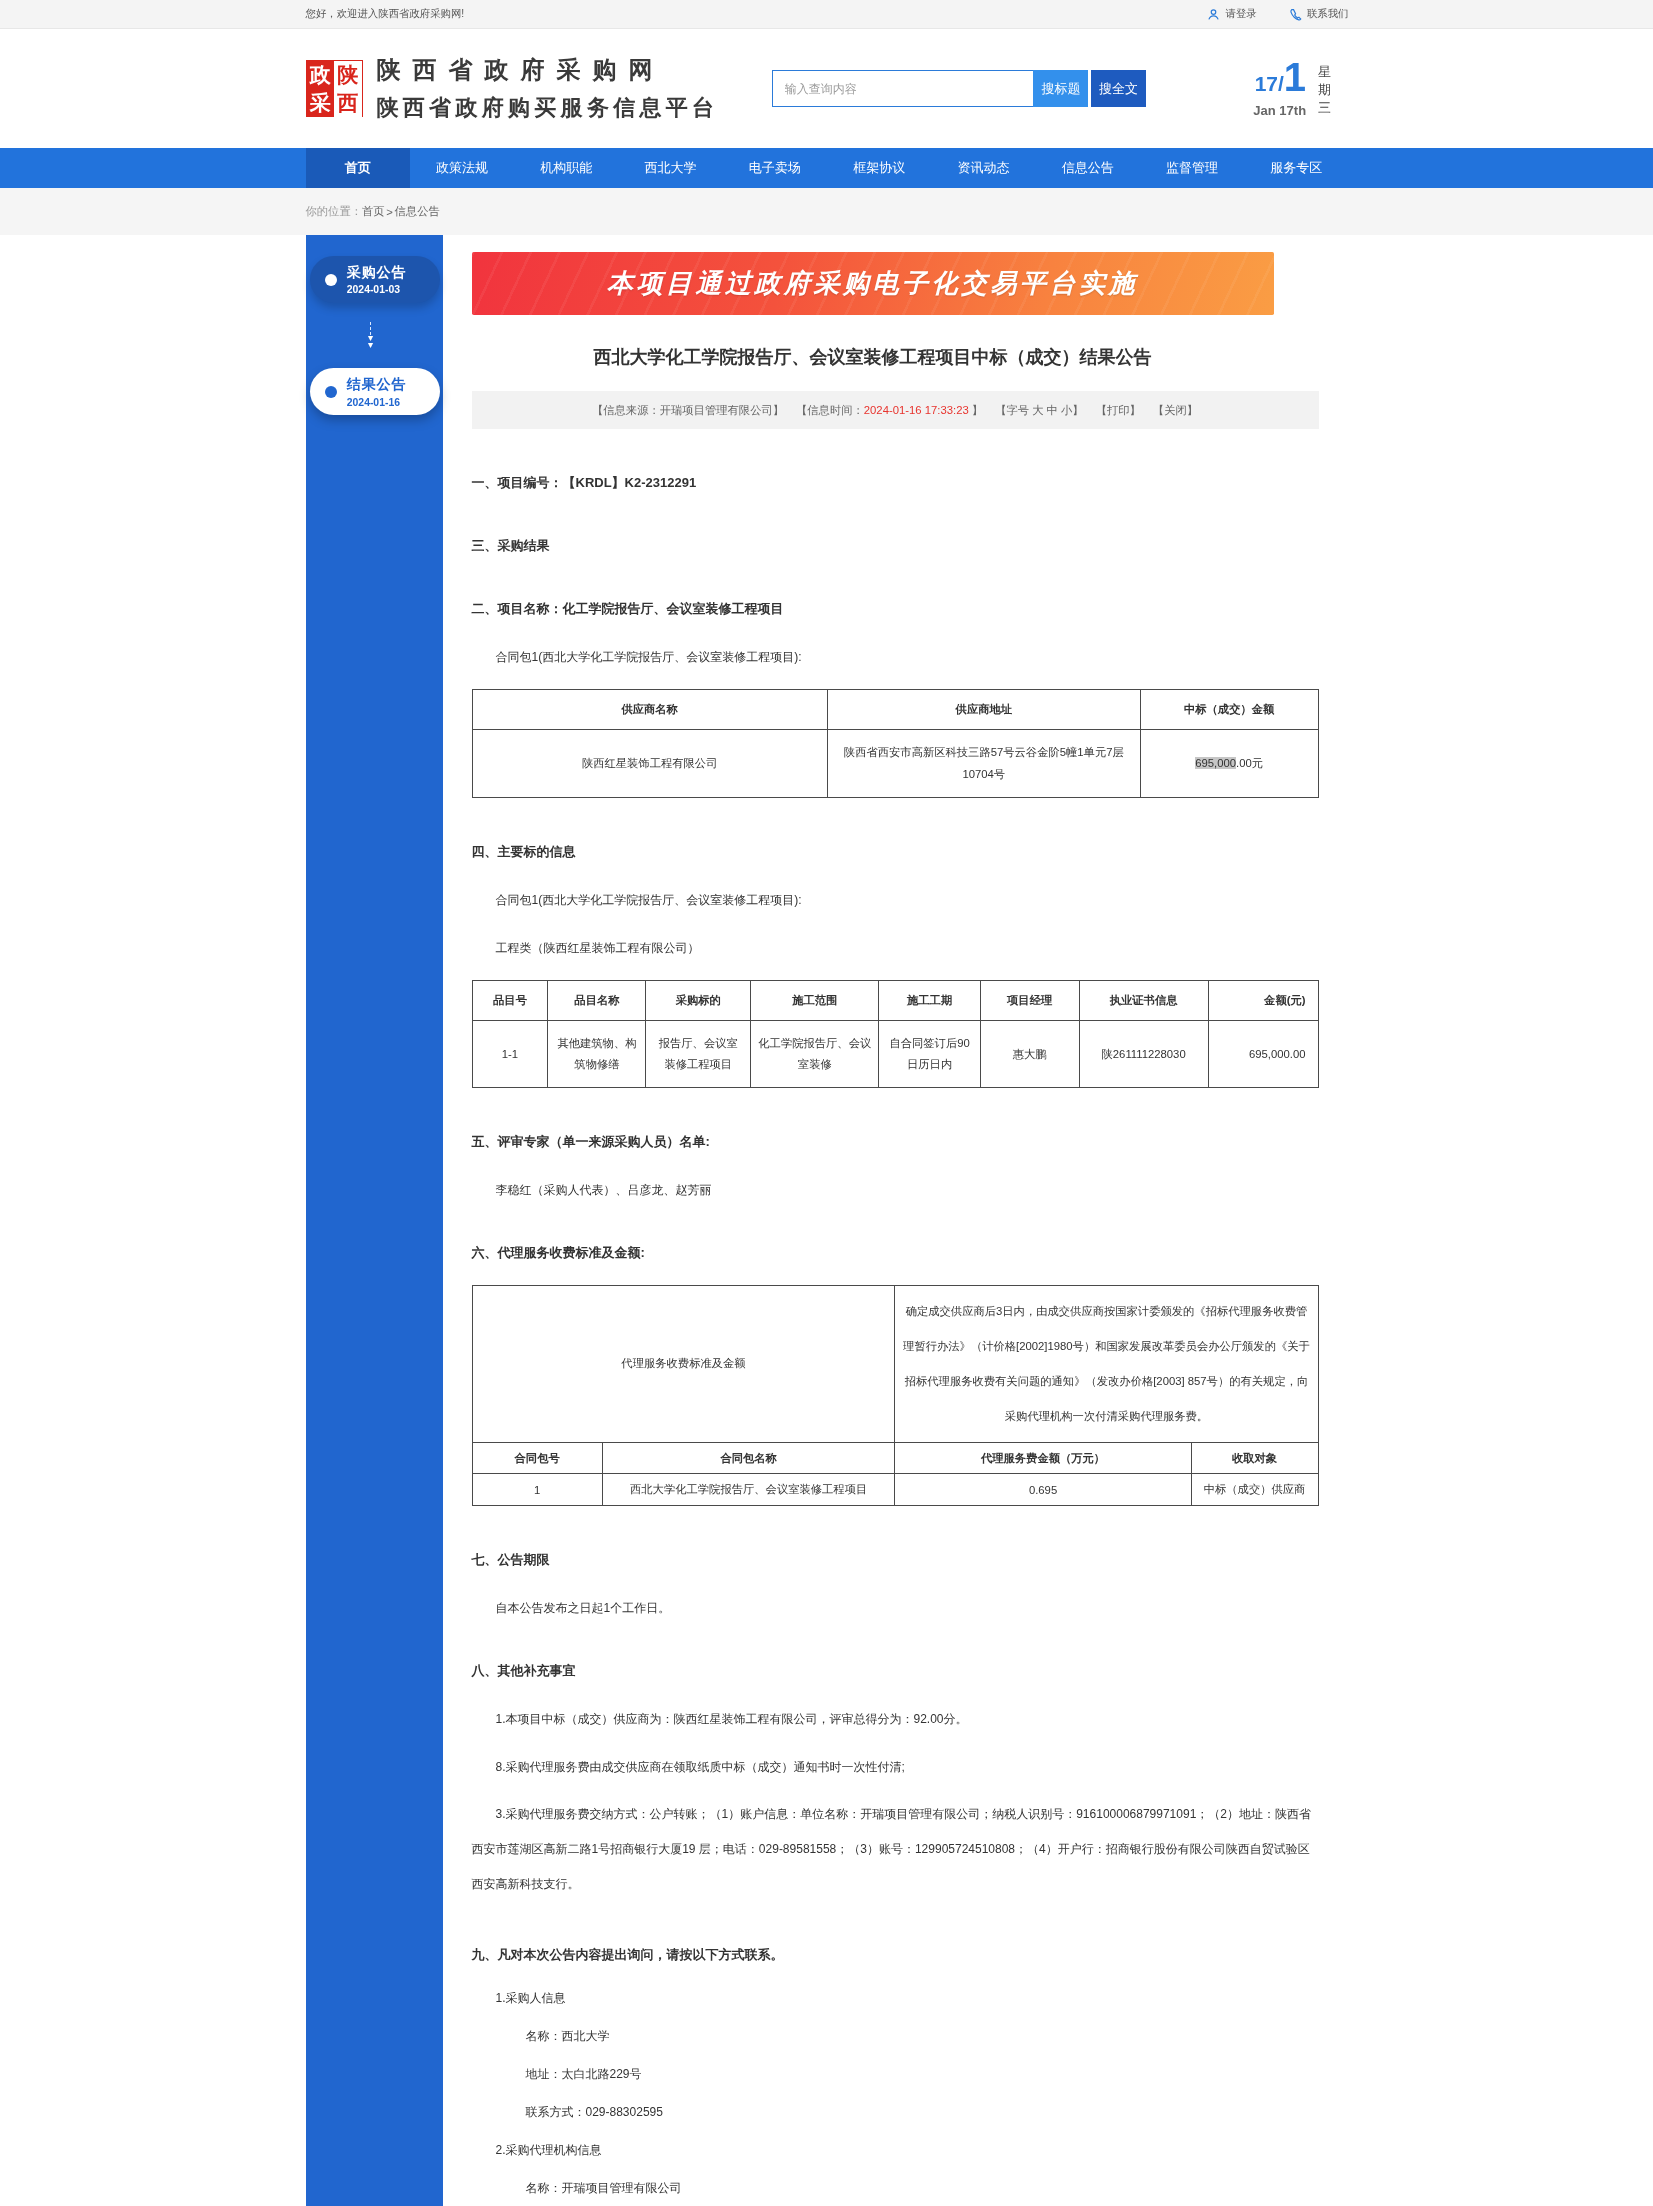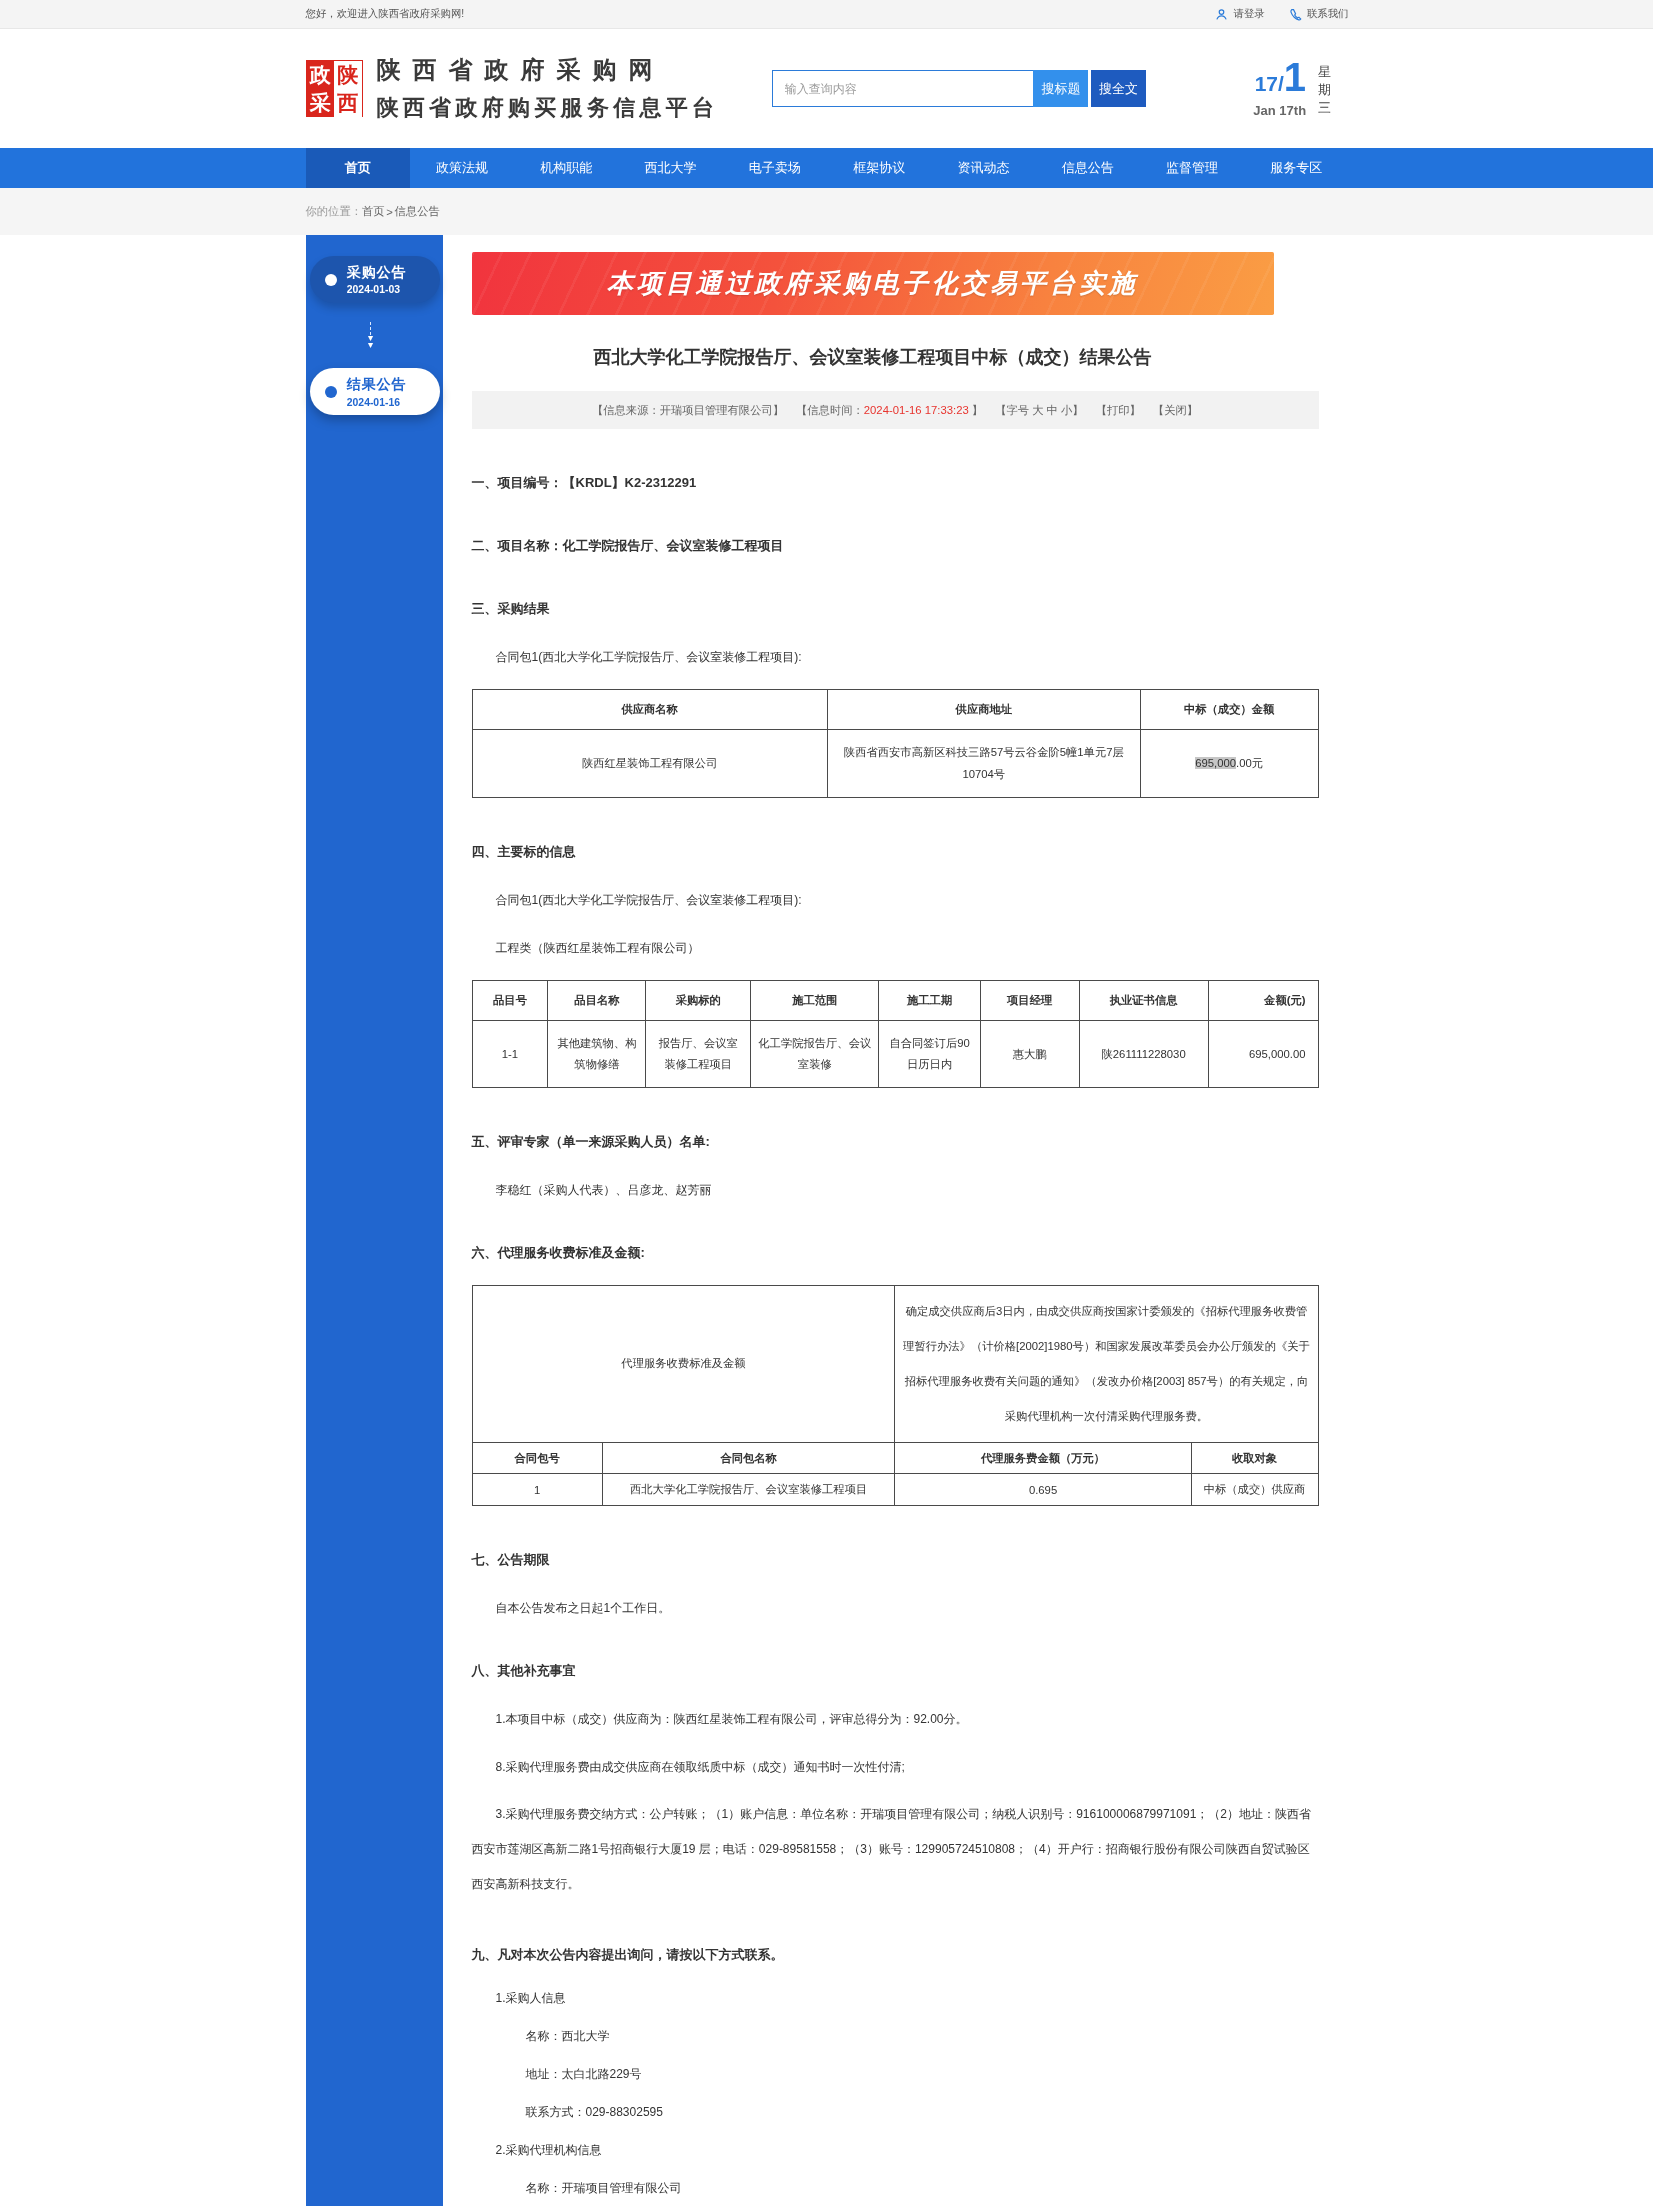--- a/index.html
+++ b/index.html
@@ -8,21 +8,21 @@
   body {
     width: 1654px;
     font-family: "Liberation Sans", "DejaVu Sans", sans-serif;
     color: #333;
   }
   .container { width: 1043px; margin: 0 auto; }
 
   
   .topbar { height: 29px; background: #f4f4f4; border-bottom: 0.9px solid #e7e7e7; }
   .topbar .container { height: 100%; display: flex; align-items: center; font-size: 10.4px; color: #555; }
-  .topbar-right { margin-left: auto; display: flex; align-items: center; gap: 24px; }
+  .topbar-right { margin-left: auto; display: flex; align-items: center; gap: 32px; }
   .topbar-link { display: flex; align-items: center; gap: 5.2px; color: #555; cursor: pointer; }
   .topbar-link svg { display: block; }
 
   
   .header { height: 119px; background: #fff; }
   .header .container { height: 100%; display: flex; align-items: center; }
   .logo-box {
     width: 57px; height: 57px; border: 1.7px solid #d9251c; background: #fff;
     display: grid; grid-template-columns: 1fr 1fr; grid-template-rows: 1fr 1fr; cursor: pointer;
   }
@@ -233,22 +233,22 @@
 
       <div class="meta-bar">
         <span>【信息来源：开瑞项目管理有限公司】</span>
         <span><span>【信息时间：</span><span class="meta-time-value">2024-01-16 17:33:23</span><span> 】</span></span>
         <span class="meta-action">【字号 大 中 小】</span>
         <span class="meta-action">【打印】</span>
         <span class="meta-action">【关闭】</span>
       </div>
 
       <div class="sec-h">一、项目编号：【KRDL】K2-2312291</div>
+      <div class="sec-h">三、采购结果</div>
       <div class="sec-h">二、项目名称：化工学院报告厅、会议室装修工程项目</div>
-      <div class="sec-h">三、采购结果</div>
       <div class="para ind-1">合同包1(西北大学化工学院报告厅、会议室装修工程项目):</div>
 
       <table>
         <colgroup>
             <col style="width:42%">
             <col style="width:37%">
             <col style="width:21%">
           </colgroup>
         <tbody>
             <tr>

